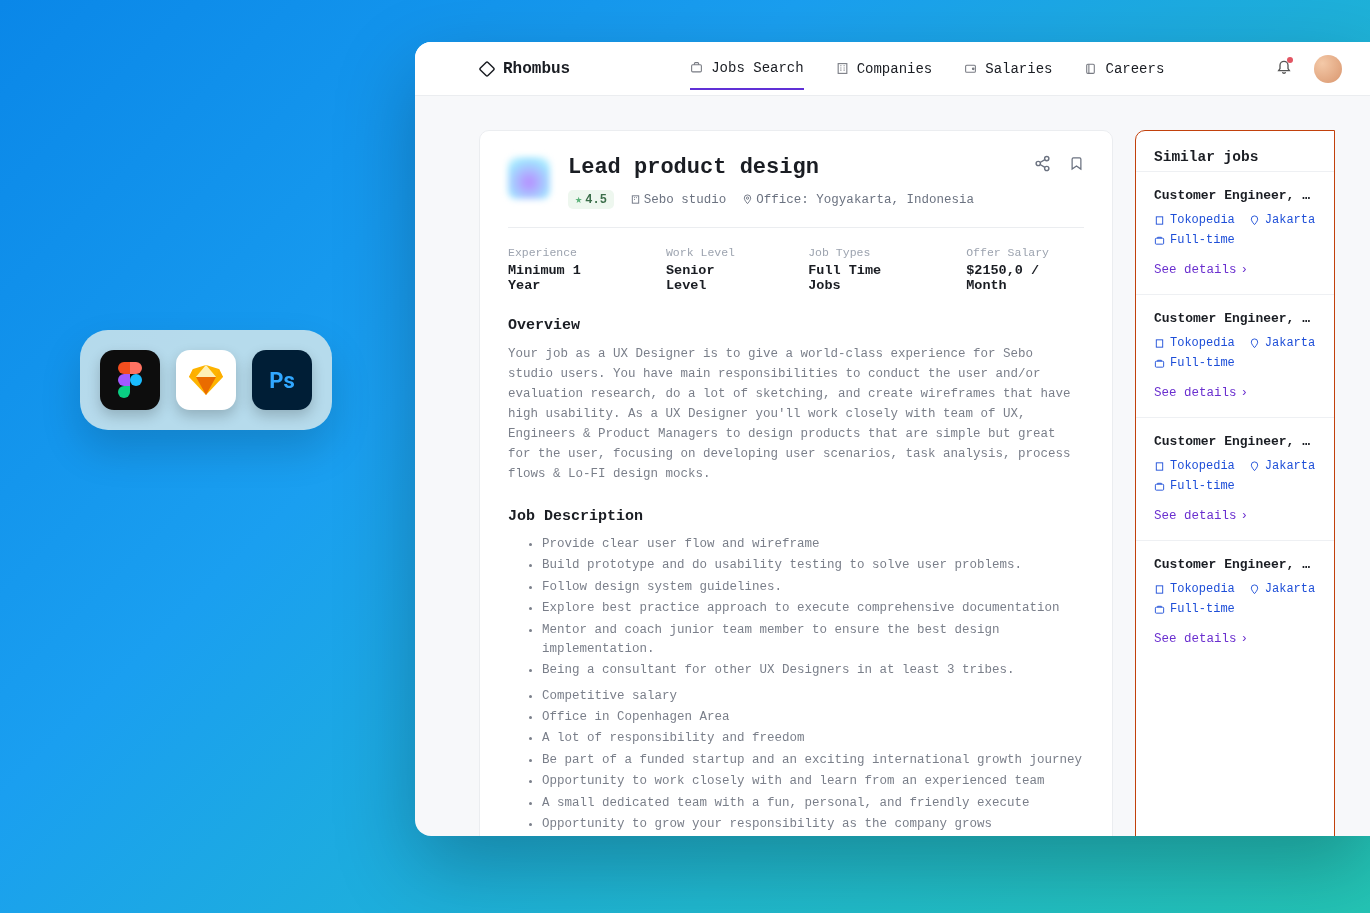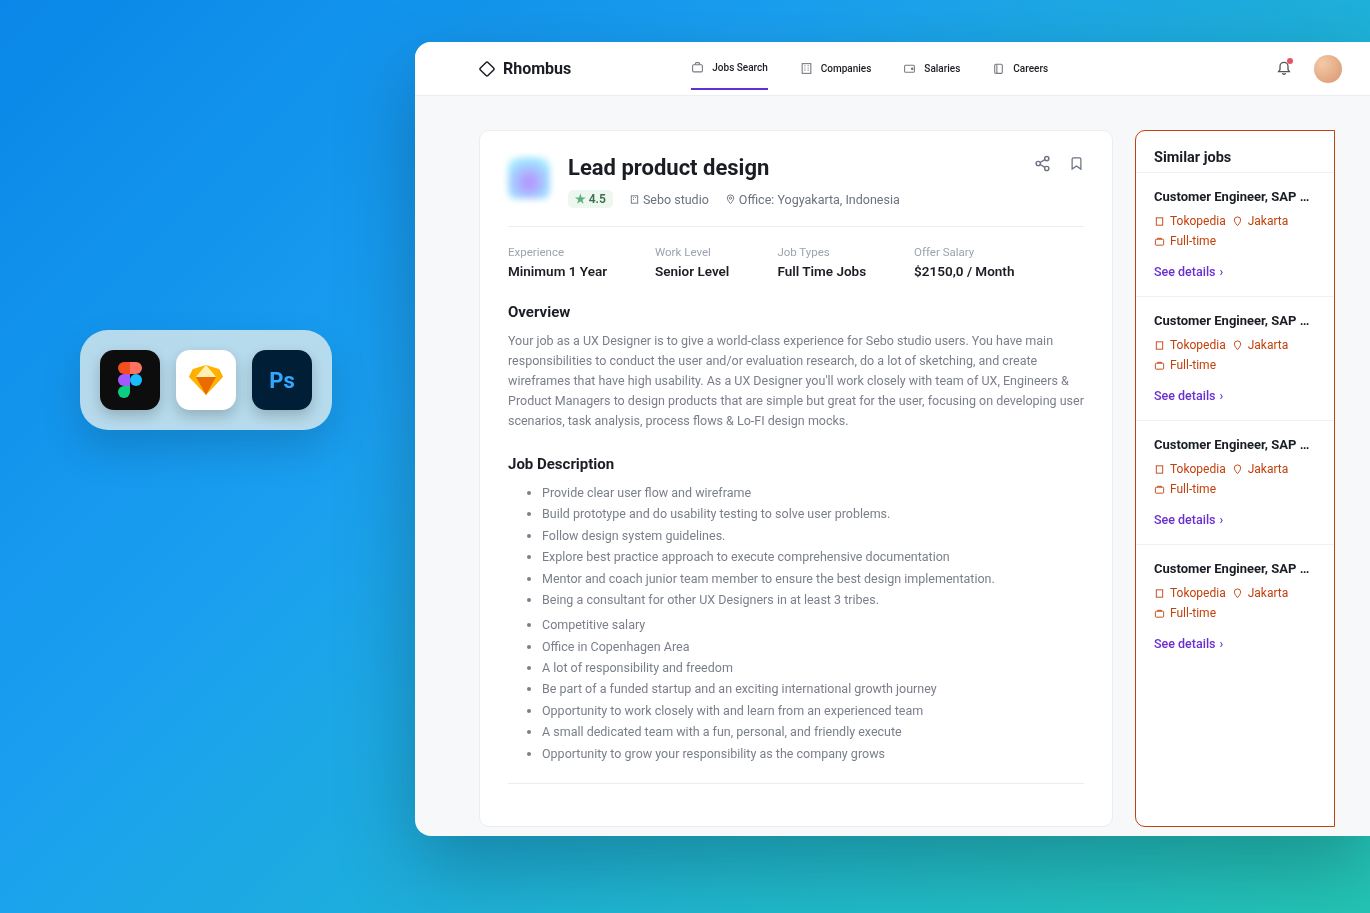--- a/index.html
+++ b/index.html
@@ -53,20 +53,21 @@
 .app-window {
   position: absolute;
   left: 415px;
   top: 42px;
   width: 955px;
   height: 794px;
   background: #f7f8fa;
   border-radius: 16px 0 0 16px;
   box-shadow: 0 30px 80px rgba(0,0,0,0.25);
   overflow: hidden;
+  font-family: Liberation Mono, monospace;
 }
 
 
 .app-header {
   height: 54px;
   background: #fff;
   border-bottom: 1px solid #ebedf0;
   display: flex;
   align-items: center;
   padding: 0 28px 0 64px;
@@ -80,21 +81,21 @@
   color: #1a1d23;
 }
 .brand-mark {
   width: 16px; height: 16px;
 }
 .nav { display: flex; margin-left: 120px; gap: 32px; }
 .nav-item {
   display: flex;
   align-items: center;
   gap: 8px;
-  font-size: 10px;
+  font-size: 14px;
   color: #1a1d23;
   font-weight: 500;
   height: 42px;
   cursor: pointer;
 }
 .nav-item.active {
   border-bottom: 2px solid #6030d6;
 }
 .nav-icon { color: #777a82; }
 .header-right { margin-left: auto; display: flex; align-items: center; gap: 22px; }
@@ -217,23 +218,23 @@
   font-weight: 700;
   color: #1a1d23;
   white-space: nowrap;
   overflow: hidden;
   text-overflow: ellipsis;
   margin-bottom: 10px;
 }
 .sim-row {
   display: flex;
   align-items: center;
-  gap: 6px;
+  gap: 14px;
   font-size: 12px;
-  color: #c2410c;
+  color: #1d4ed8;
   margin-bottom: 6px;
 }
 .sim-row .meta-item { gap: 5px; }
 .see-details {
   font-size: 12.5px;
   font-weight: 500;
   color: #6a2fcf;
   margin-top: 10px;
   cursor: pointer;
   display: inline-flex;

